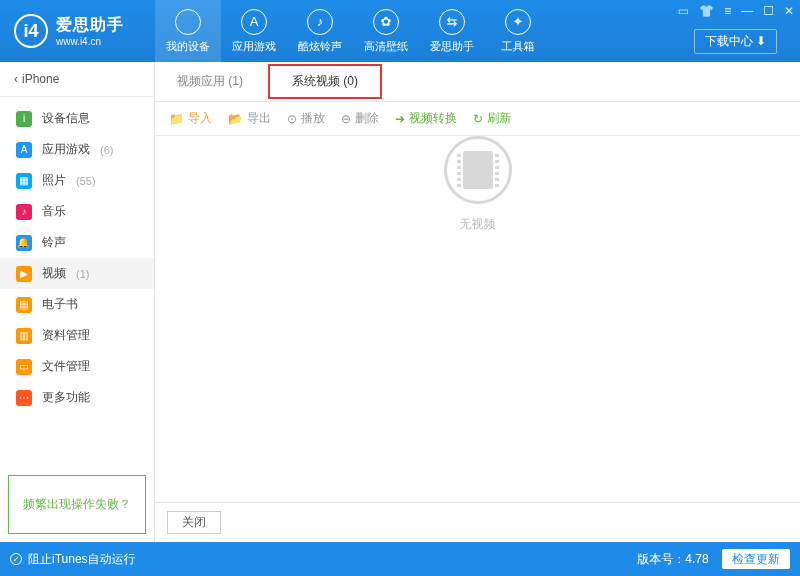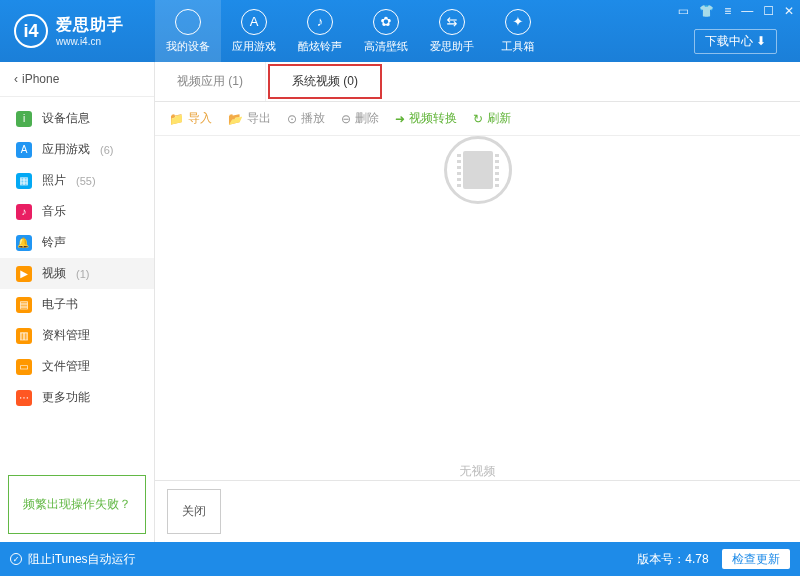--- a/index.html
+++ b/index.html
@@ -29,27 +29,27 @@
 .help-btn{margin:8px;border:1px solid #62b845;color:#62b845;text-align:center;padding:20px 4px;cursor:pointer}
 .main{flex:1;display:flex;flex-direction:column}
 .tabs{display:flex;border-bottom:1px solid #e5e5e5;height:40px}
 .tab{padding:0 22px;display:flex;align-items:center;color:#888;cursor:pointer;border-right:1px solid #eee}
 .tab.hl{border:2px solid #d93a3a;color:#333;margin:2px}
 .toolbar{display:flex;gap:16px;padding:8px 14px;border-bottom:1px solid #eee;align-items:center}
 .tb-item{display:flex;align-items:center;gap:4px;color:#999;cursor:pointer}
 .tb-item.act{color:#e8a33d}
 .tb-item.grn{color:#5fb336}
 .tb-ic{font-size:12px}
-.empty{flex:1;display:flex;flex-direction:column;align-items:center;justify-content:space-between;color:#bbb}
+.empty{flex:1;display:flex;flex-direction:column;align-items:center;justify-content:flex-start;color:#bbb}
 .empty-icon{width:68px;height:68px;border:3px solid #d8d8d8;border-radius:50%;display:flex;align-items:center;justify-content:center;margin-bottom:12px}
 .film{width:30px;height:38px;background:#d8d8d8;border-radius:2px;position:relative}
 .film:before,.film:after{content:"";position:absolute;top:0;bottom:0;width:4px;background:repeating-linear-gradient(#fff 0 3px,#d8d8d8 3px 6px)}
 .film:before{left:-6px}.film:after{right:-6px}
 .hint-bar{display:flex;align-items:center;justify-content:space-between;padding:8px 12px;border-top:1px solid #e5e5e5;color:#777}
-.close-btn{border:1px solid #ccc;padding:13px 14px;cursor:pointer;color:#555}
+.close-btn{border:1px solid #ccc;padding:2px 14px;cursor:pointer;color:#555}
 .status{height:34px;background:#1e8be8;color:#fff;display:flex;align-items:center;justify-content:space-between;padding:0 10px}
 .status-left{display:flex;align-items:center;gap:6px}
 .chk{width:12px;height:12px;border:1.5px solid #fff;border-radius:50%;display:inline-flex;align-items:center;justify-content:center;font-size:8px}
 .upd-btn{background:#fff;color:#1e8be8;padding:3px 10px;border-radius:2px;margin-left:10px;cursor:pointer}
 </style>
 </head>
 <body>
 
 <div class="header">
   <div class="logo-wrap">

